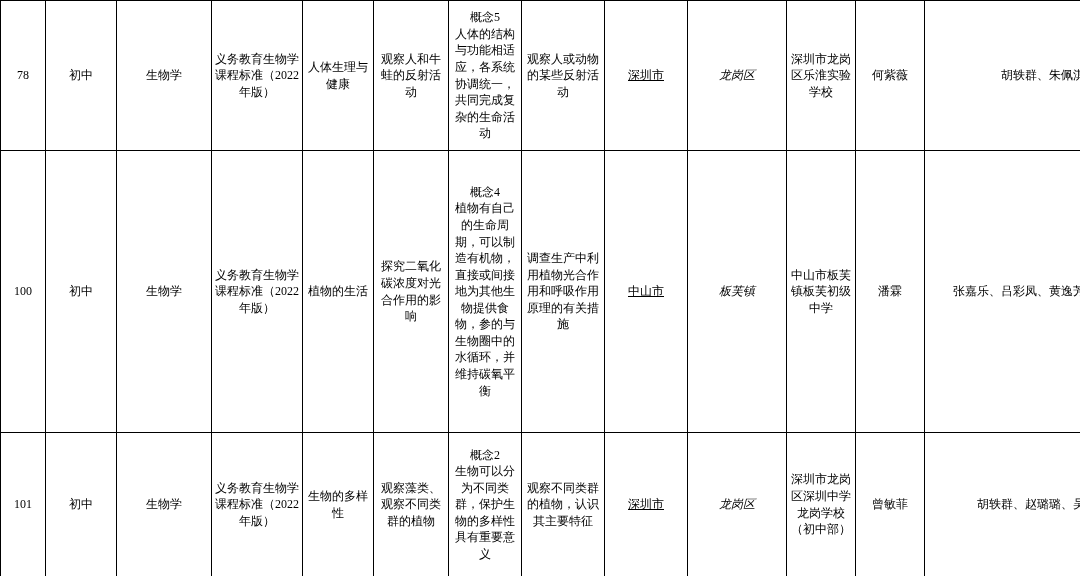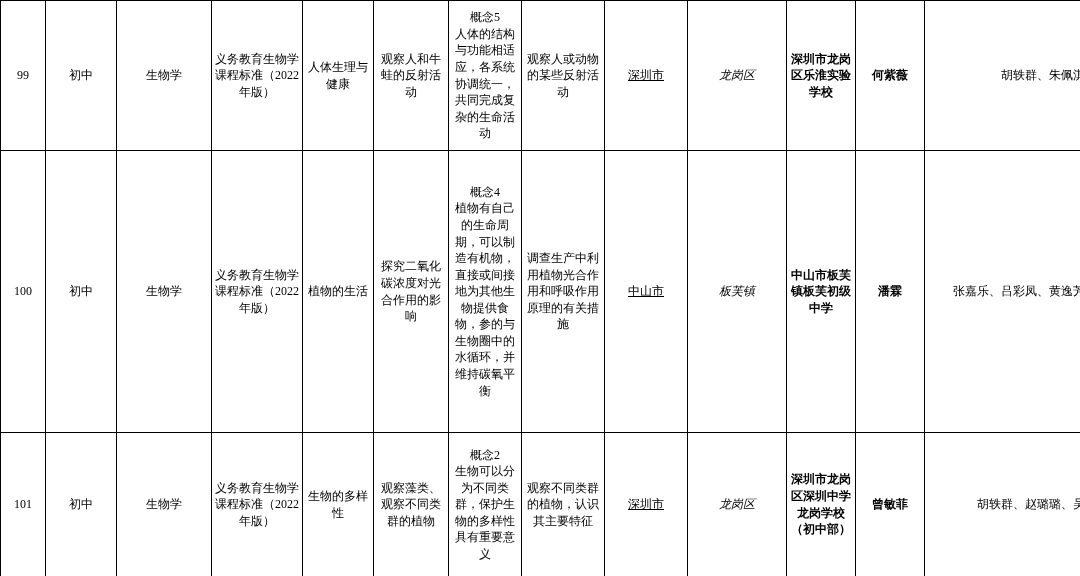--- a/index.html
+++ b/index.html
@@ -39,35 +39,35 @@
   .c0  { width: 38px;  }
   .c1  { width: 64px;  }
   .c2  { width: 88px;  }
   .c3  { width: 84px;  }
   .c4  { width: 64px;  }
   .c5  { width: 68px;  }
   .c6  { width: 66px;  }
   .c7  { width: 76px;  }
   .c8  { width: 76px; text-decoration: underline;  }
   .c9  { width: 92px; font-style: italic;  }
-  .c10 { width: 62px; font-weight: bold;  }
+  .c10 { width: 62px;  }
   .c11 { width: 230px; }
 
   .narrow { font-size: 12.5px; line-height: 1.32; }
   .names  { text-align: center; font-size: 13.5px; line-height: 1.45; }
   .idx    { font-size: 13.5px; }
 </style>
 </head>
 <body>
 
 <div class="sheet">
   <table class="grid">
     <tbody>
       <tr style="height:150px;">
-        <td class="c0 idx">99</td>
+        <td class="c0 idx">78</td>
         <td class="c1">初中</td>
         <td class="c2">生物学</td>
         <td class="c3 narrow">义务教育生物学课程标准（2022年版）</td>
         <td class="c4 narrow">人体生理与健康</td>
         <td class="c5 narrow">观察人和牛蛙的反射活动</td>
         <td class="c6 narrow" style="white-space:pre-line;">概念5
 人体的结构与功能相适应，各系统协调统一，共同完成复杂的生命活动</td>
         <td class="c7 narrow">观察人或动物的某些反射活动</td>
         <td class="c8">深圳市</td>
         <td class="c9">龙岗区</td>

